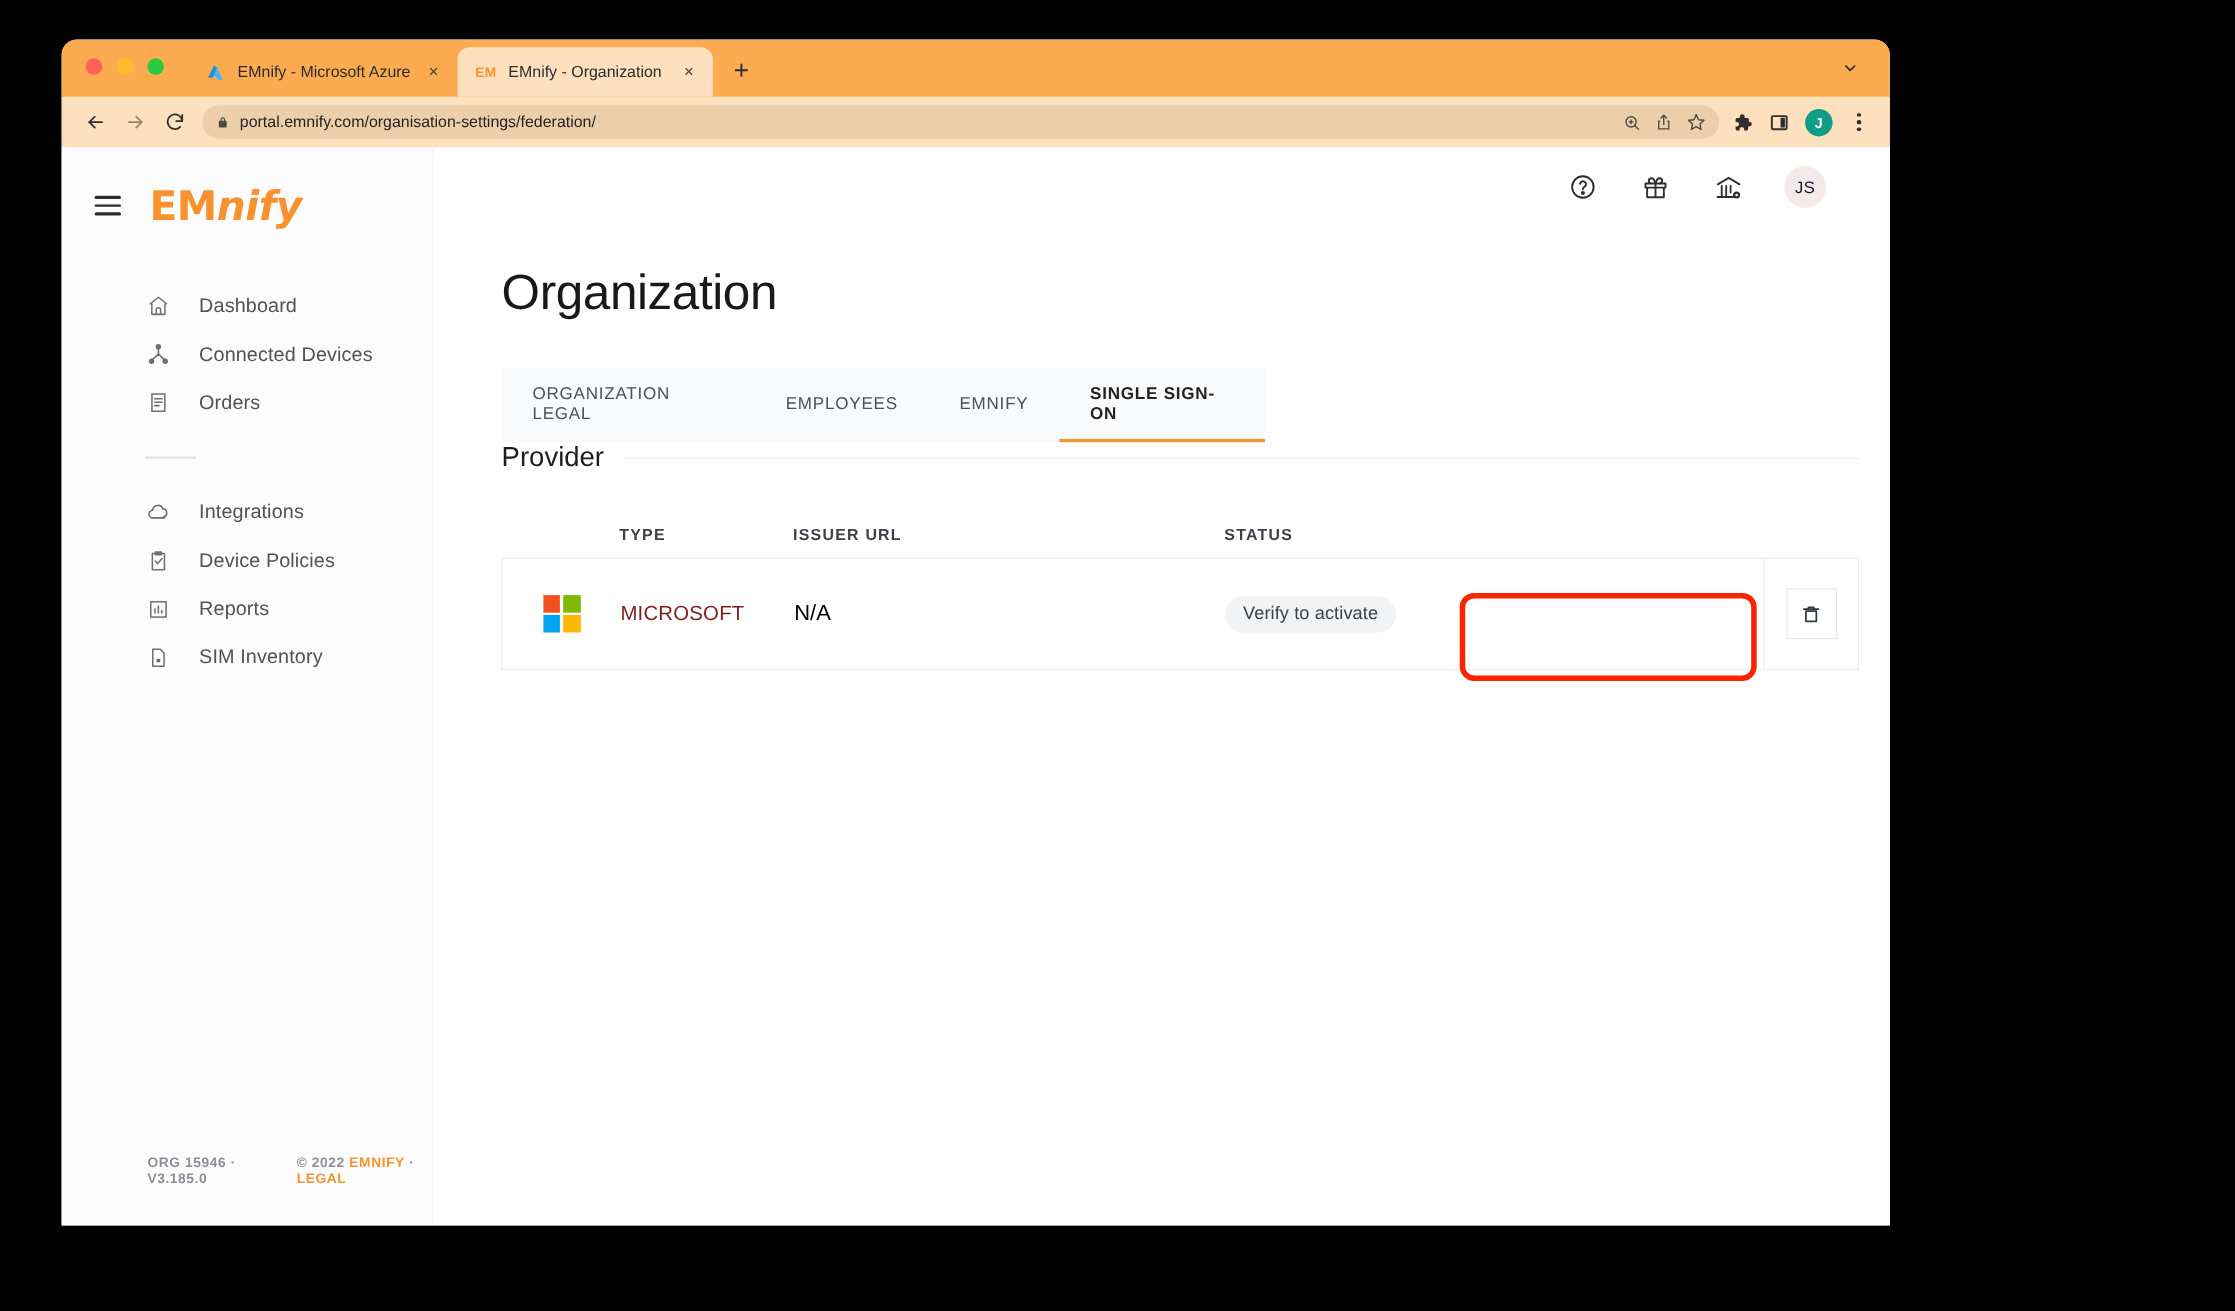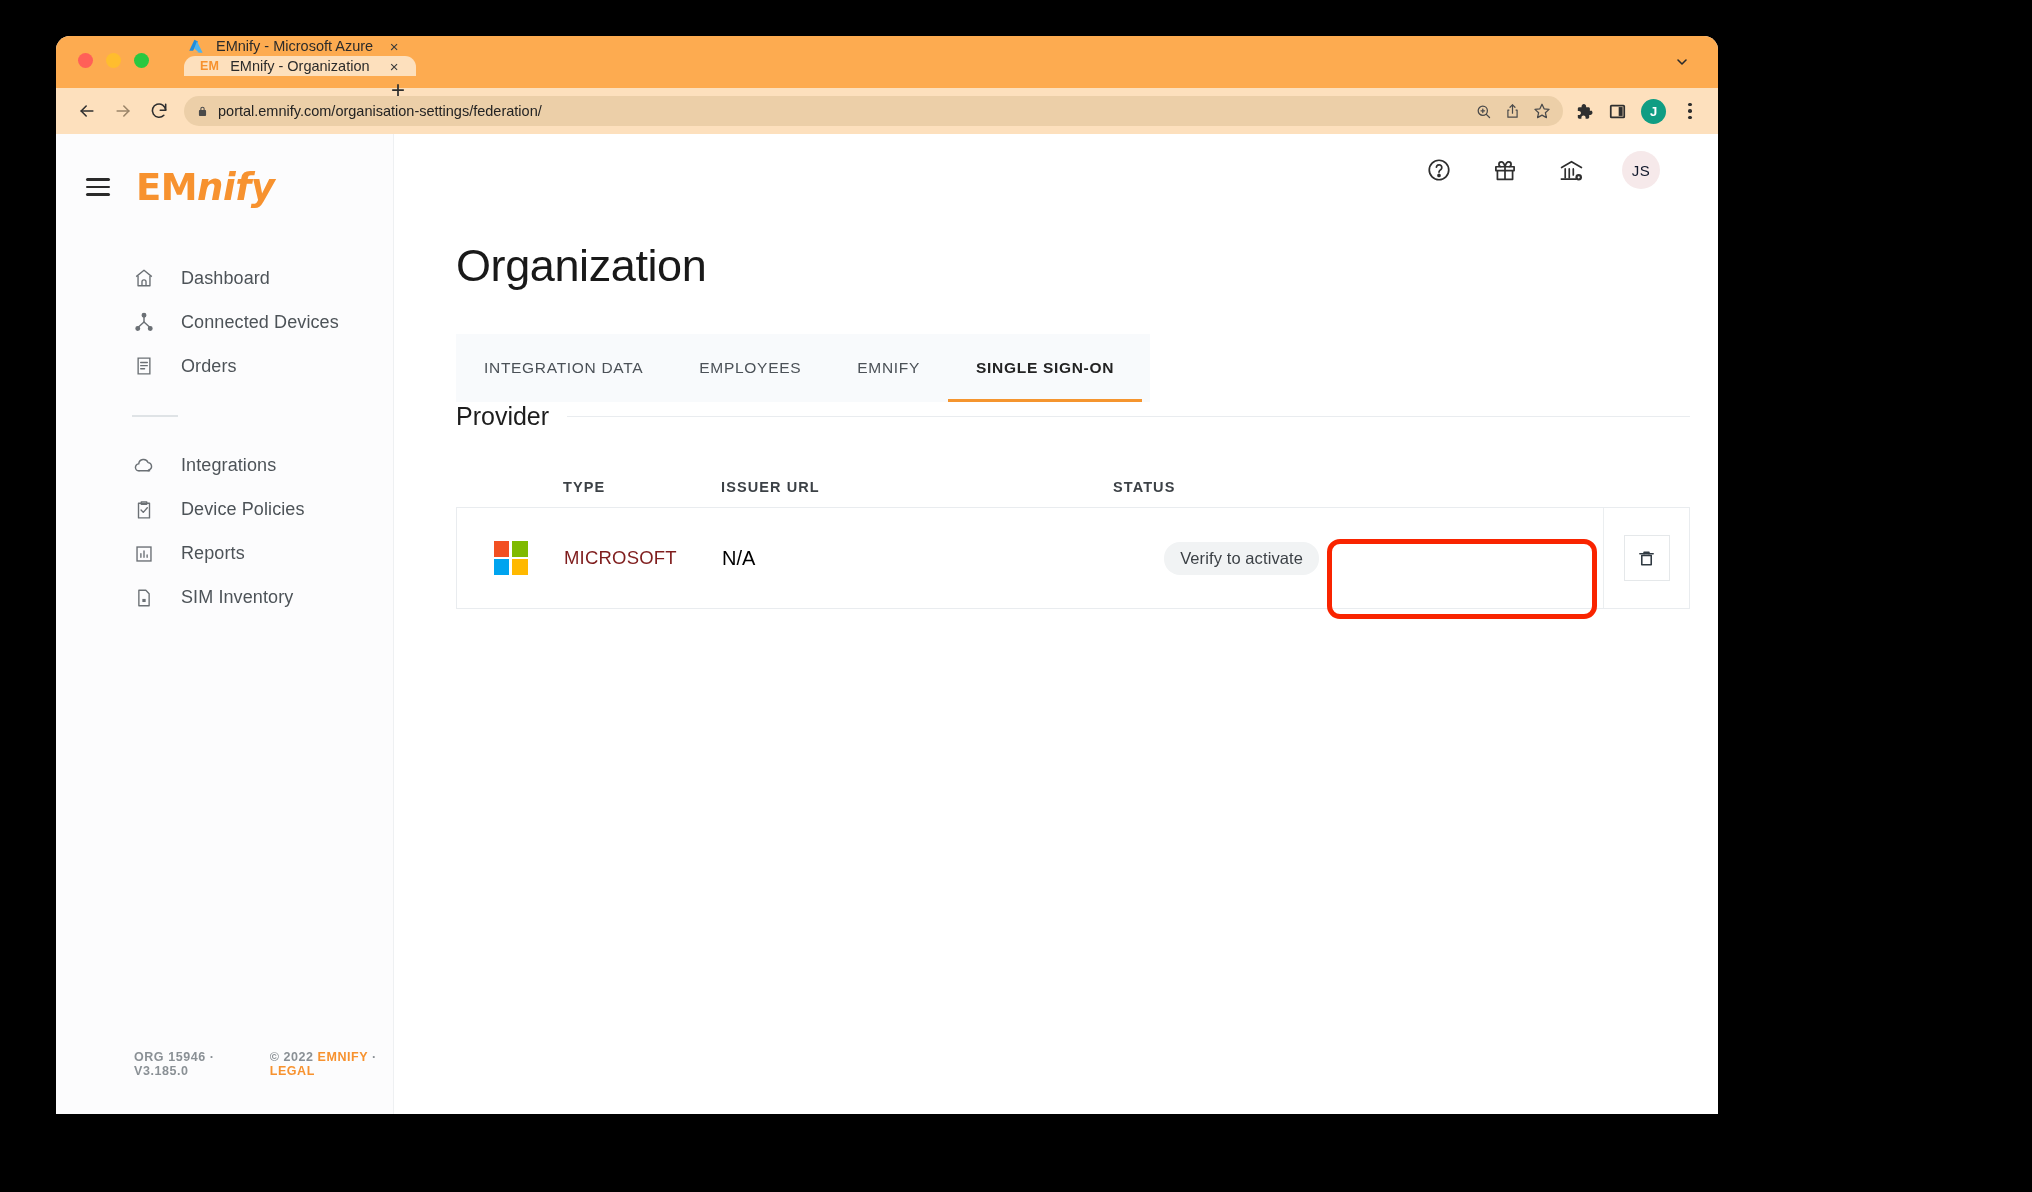--- a/index.html
+++ b/index.html
@@ -33,21 +33,21 @@
   .traffic {
     position: absolute;
     left: 22px; top: 17px;
     display: flex; gap: 13px;
   }
   .dot { width: 15px; height: 15px; border-radius: 50%; }
   .dot.red    { background: #ff6058; }
   .dot.yellow { background: #ffbd2e; }
   .dot.green  { background: #2bc840; }
 
-  .tabs { display: flex; align-items: flex-end; margin-left: 92px; height: 100%; flex-direction: column; }
+  .tabs { display: flex; align-items: flex-end; margin-left: 92px; height: 100%; }
   .tab {
     display: flex; align-items: center;
     height: 45px;
     padding: 0 12px 0 16px;
     border-radius: 11px 11px 0 0;
     gap: 11px;
     min-width: 232px;
     position: relative;
   }
   .tab.active { background: #fde0bd; }
@@ -229,21 +229,21 @@
     background: #fff;
   }
   .cell-logo { width: 107px; display: flex; justify-content: center; align-items: center;}
   .ms-logo { width: 34px; height: 34px; display: grid; grid-template-columns: 1fr 1fr; grid-template-rows: 1fr 1fr; gap: 2.5px; }
   .ms-logo i { display: block; }
   .ms-tl { background: #f25022; } .ms-tr { background: #7fba00; }
   .ms-bl { background: #00a4ef; } .ms-br { background: #ffb900; }
 
   .cell-type { width: 158px; font-size: 18.5px; color: #7f1d1d; letter-spacing: .2px; }
   .cell-issuer { width: 392px; font-size: 20px; color: #000000; }
-  .cell-status { flex: 1; display: flex; align-items: center; justify-content: flex-end; }
+  .cell-status { flex: 1; display: flex; align-items: center; }
   .pill {
     background: #f1f3f4; color: #3c4146;
     border-radius: 16px; padding: 7px 16px;
     font-size: 16.5px; letter-spacing: .1px;
   }
   .cell-action {
     width: 284px; display: flex; align-items: center; justify-content: center;
     position: relative;
   }
   .btn-primary {
@@ -521,21 +521,21 @@
           </svg>
         </span>
         <span class="user-avatar">JS</span>
       </div>
 
       <div class="content">
 
         <h1 class="page-title">Organization</h1>
 
         <div class="tabbar">
-          <div class="utab">INTEGRATION DATA</div>
+          <div class="utab">ORGANIZATION LEGAL</div>
           <div class="utab">EMPLOYEES</div>
           <div class="utab">EMNIFY</div>
           <div class="utab active">SINGLE SIGN-ON</div>
         </div>
 
         <div class="section-head">
           <span class="section-title">Provider</span>
           <span class="section-rule"></span>
         </div>
 

